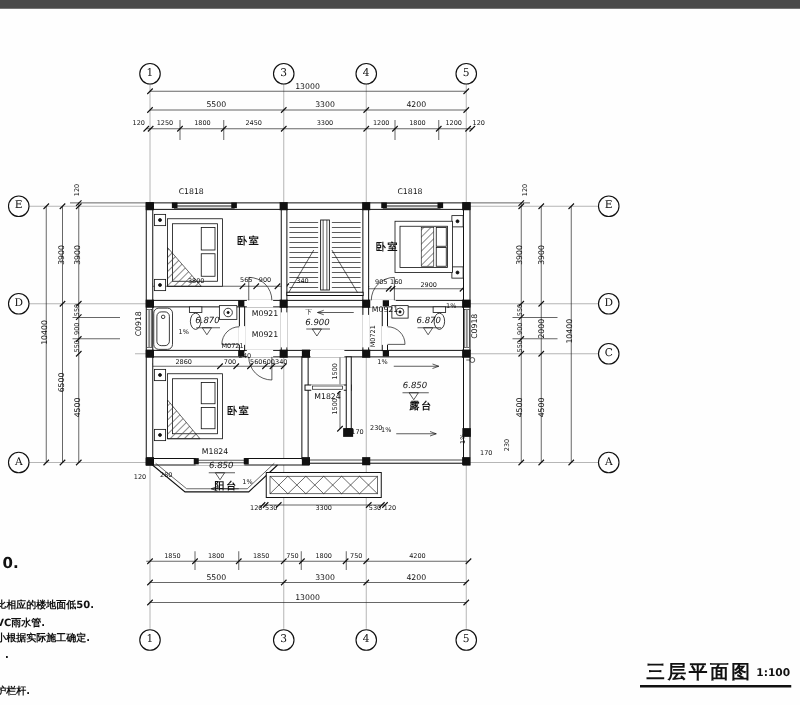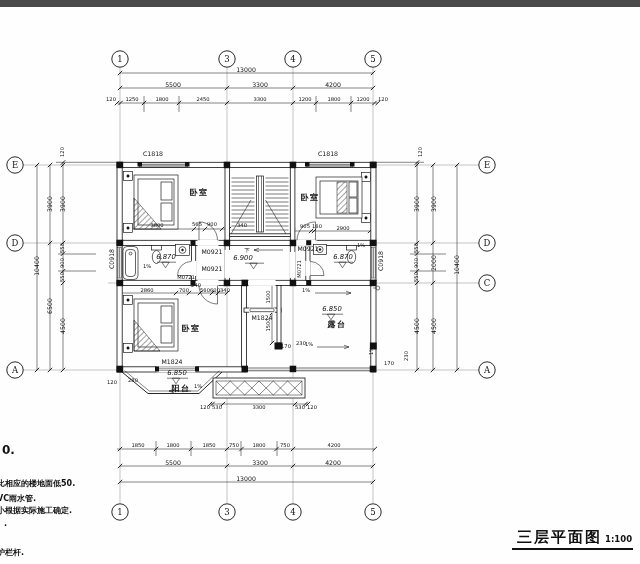--- a/index.html
+++ b/index.html
@@ -354,21 +354,21 @@
   <div class="t" style="left:262px;top:318px">M1824</div>
 
   <div class="t rm" style="left:199px;top:193px">卧室</div>
   <div class="t rm" style="left:310px;top:198px">卧室</div>
   <div class="t rm" style="left:191px;top:329px">卧室</div>
   <div class="t rm" style="left:337px;top:325px">露台</div>
   <div class="t rm" style="left:181px;top:389px">阳台</div>
   <div class="t f5" style="left:247px;top:251px">下</div>
 
   <div class="t lv" style="left:254px;top:258px"></div>
-  <div class="t lv" style="left:243px;top:258px">6.900</div>
+  <div class="t lv" style="left:254px;top:258px">6.900</div>
   <div class="t lv" style="left:166px;top:257px">6.870</div>
   <div class="t lv" style="left:343px;top:257px">6.870</div>
   <div class="t lv" style="left:332px;top:309px">6.850</div>
   <div class="t lv" style="left:177px;top:373px">6.850</div>
 
   <div class="t f5" style="left:147px;top:267px">1%</div>
   <div class="t f5" style="left:361px;top:246px">1%</div>
   <div class="t f5" style="left:306px;top:291px">1%</div>
   <div class="t f5" style="left:309px;top:345px">1%</div>
   <div class="t f5" style="left:198px;top:387px">1%</div>

